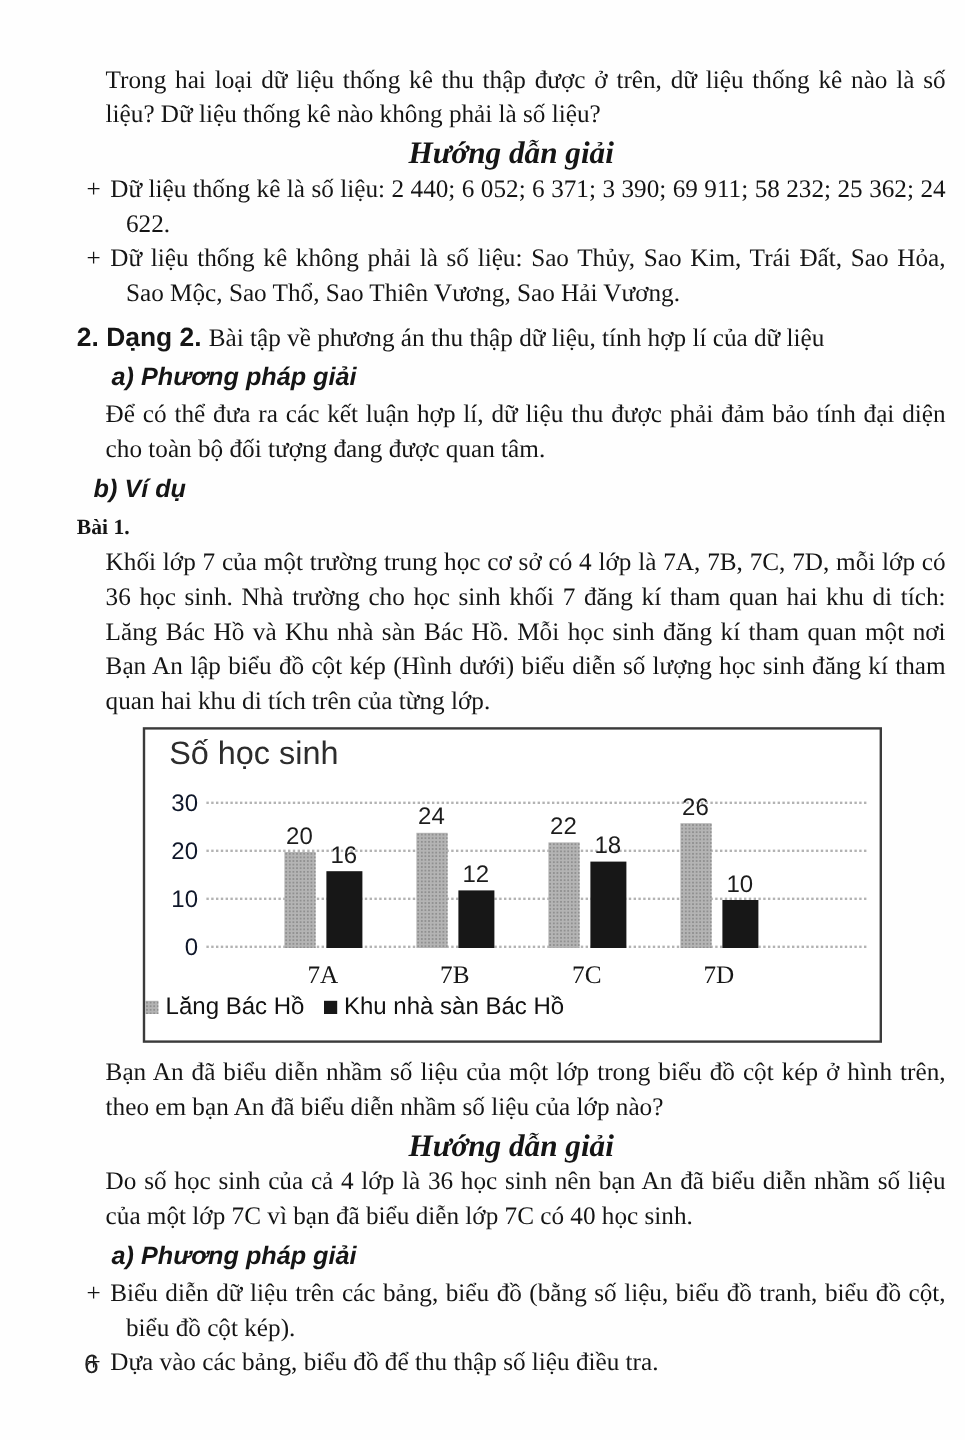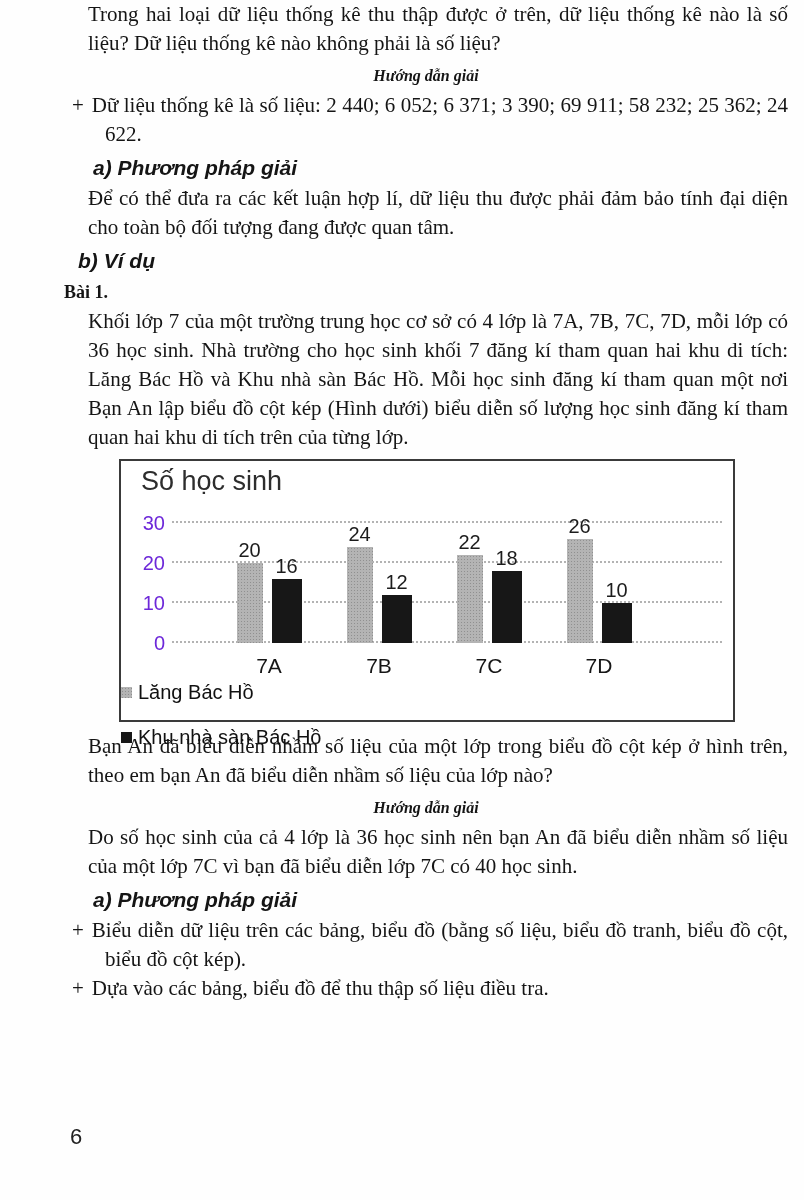--- a/index.html
+++ b/index.html
@@ -2,26 +2,26 @@
 <html><head>
 <meta charset="utf-8">
 <style>
   html,body{margin:0;padding:0;}
   body{
     width:804px;height:1200px;overflow:hidden;position:relative;
     background:#fefefe;color:#151515;
     font-family:"Liberation Serif", serif;
     font-size:21px;line-height:29px;
   }
-  .page{position:relative;width:804px;height:992px;box-sizing:border-box;}
+  .page{position:relative;width:804px;height:992px;padding-top:52px;box-sizing:border-box;}
 
   .para{margin:0 16px 0 88px;text-align:justify;}
   .center-head{
     margin:3px 16px 1px 64px;text-align:center;
-    font-weight:bold;font-style:italic;font-size:16px;
+    font-weight:bold;font-style:italic;font-size:26px;
   }
   .bullet{
     margin:0 16px 0 0;padding-left:105px;text-indent:-33px;text-align:justify;
   }
   .bullet .marker{padding-right:8px;}
 
   .sect-head{margin:7px 16px 2px 64px;}
   .sect-num{
     font-family:"Liberation Sans", sans-serif;font-weight:bold;font-size:22px;
     padding-right:6px;
@@ -38,61 +38,63 @@
   .chart-box{
     position:relative;margin:7px 0 10px 119px;width:616px;height:263px;
     border:2px solid #3a3a3a;background:#fff;box-sizing:border-box;
     font-family:"Liberation Sans", sans-serif;
   }
   .chart-title{position:absolute;left:20px;top:6px;font-size:27px;color:#2d2d2d;}
   .plot{position:absolute;left:51px;top:62px;width:550px;height:120px;}
   .gridline{position:absolute;left:0;right:0;height:0;border-top:2px dotted #b3b3b3;}
   .ytick{
     position:absolute;left:-45px;width:38px;text-align:right;
-    font-size:20px;color:#6d28d9;line-height:22px;
+    font-size:20px;color:#0f172a;line-height:22px;
   }
   .groups{position:absolute;left:42px;bottom:0;width:440px;height:120px;display:flex;}
   .group{flex:1;display:flex;align-items:flex-end;justify-content:center;gap:9px;}
   .barwrap{position:relative;}
   .bar{width:100%;}
   .bar.tex{
     background-color:#b4b4b4;
     background-image:radial-gradient(#909090 0.8px, rgba(0,0,0,0) 0.9px);
     background-size:3px 3px;
   }
   .vlabel{
     position:absolute;top:-27px;left:50%;transform:translateX(-50%);
     font-size:20px;color:#1c1c1c;white-space:nowrap;
   }
-  .xlabels{position:absolute;left:93px;top:190px;width:440px;display:flex;}
+  .xlabels{position:absolute;left:93px;top:190px;width:440px;display:flex;font-family:Liberation Serif, serif;}
   .xlabel{flex:1;text-align:center;font-size:21px;color:#161616;}
   .legend{
     position:absolute;left:0;right:0;top:217px;display:flex;justify-content:flex-start;
-    gap:16px;font-size:20px;color:#111;flex-direction:column;
+    gap:16px;font-size:20px;color:#111;
   }
   .legend-item{display:flex;align-items:center;gap:6px;}
   .swatch{width:11px;height:11px;display:inline-block;}
 
   .page-num{
     position:absolute;left:70px;top:1122px;
     font-family:"Liberation Sans", sans-serif;font-size:22px;color:#222;
   }
 </style>
 </head>
 <body>
 
 <div class="page">
 
   <p class="para">Trong hai loại dữ liệu thống kê thu thập được ở trên, dữ liệu thống kê nào là số liệu? Dữ liệu thống kê nào không phải là số liệu?</p>
 
   <div class="center-head">Hướng dẫn giải</div>
 
   <p class="bullet"><span class="marker">+</span><span>Dữ liệu thống kê là số liệu: 2 440; 6 052; 6 371; 3 390; 69 911; 58 232; 25 362; 24 622.</span></p>
 
+  <p class="bullet"><span class="marker">+</span><span>Dữ liệu thống kê không phải là số liệu: Sao Thủy, Sao Kim, Trái Đất, Sao Hỏa, Sao Mộc, Sao Thổ, Sao Thiên Vương, Sao Hải Vương.</span></p>
 
+  <p class="sect-head"><span class="sect-num">2. Dạng 2.</span><span>Bài tập về phương án thu thập dữ liệu, tính hợp lí của dữ liệu</span></p>
 
   <div class="sub-head">a) Phương pháp giải</div>
 
   <p class="para">Để có thể đưa ra các kết luận hợp lí, dữ liệu thu được phải đảm bảo tính đại diện cho toàn bộ đối tượng đang được quan tâm.</p>
 
   <div class="sub-head b">b) Ví dụ</div>
 
   <div class="ex-label">Bài 1.</div>
 
   <p class="para">Khối lớp 7 của một trường trung học cơ sở có 4 lớp là 7A, 7B, 7C, 7D, mỗi lớp có 36 học sinh. Nhà trường cho học sinh khối 7 đăng kí tham quan hai khu di tích: Lăng Bác Hồ và Khu nhà sàn Bác Hồ. Mỗi học sinh đăng kí tham quan một nơi Bạn An lập biểu đồ cột kép (Hình dưới) biểu diễn số lượng học sinh đăng kí tham quan hai khu di tích trên của từng lớp.</p>

